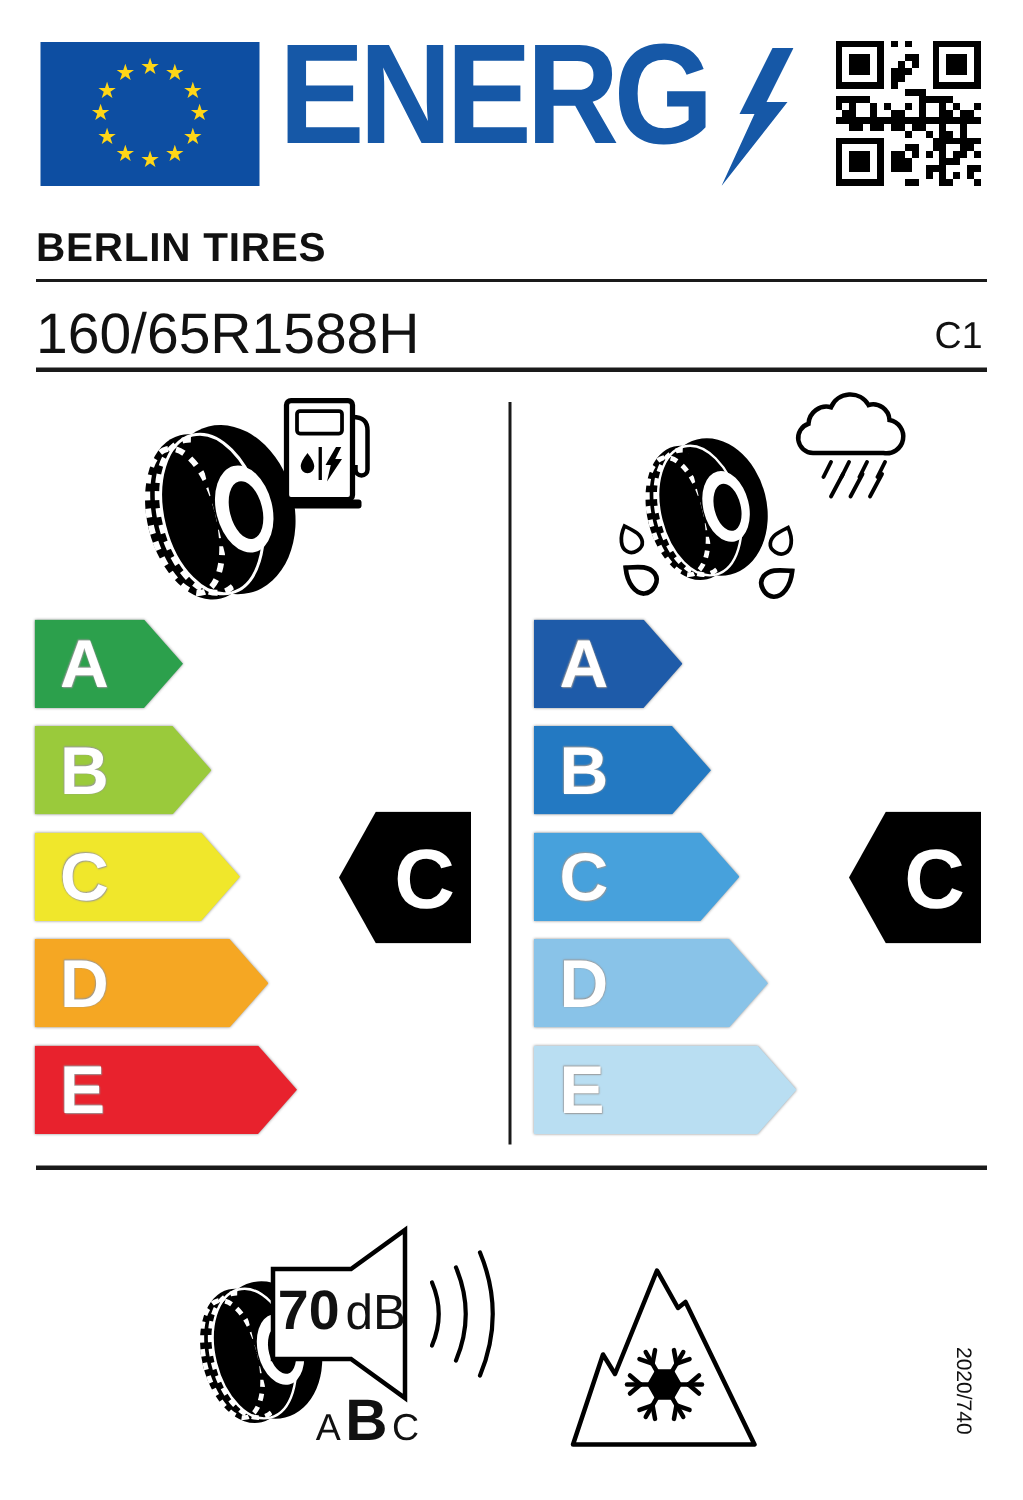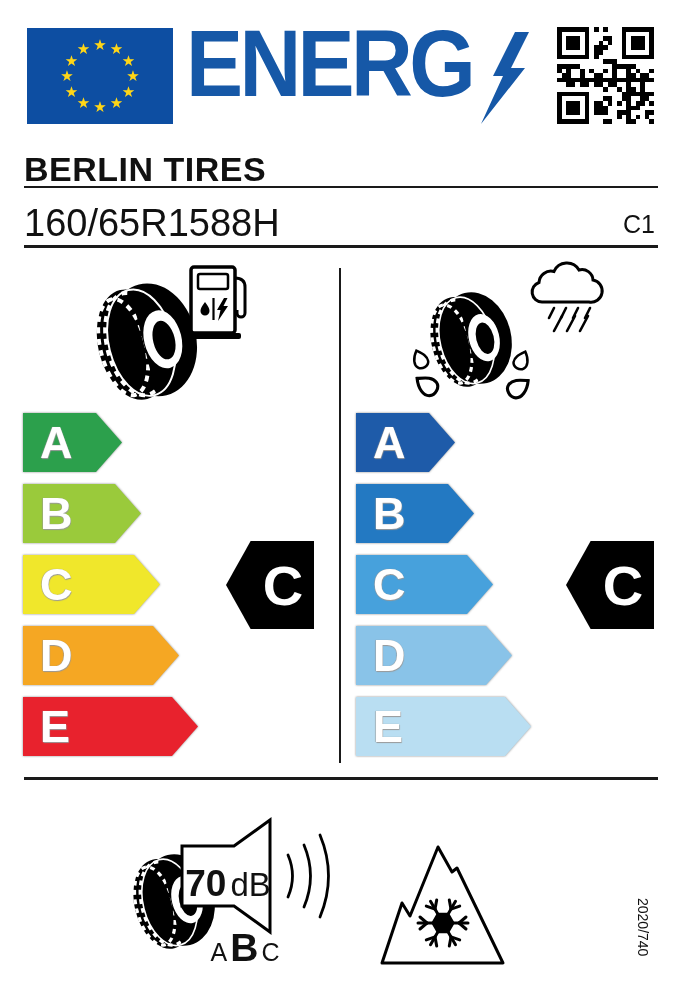--- a/index.html
+++ b/index.html
@@ -9,21 +9,21 @@
 
   
   #eu-flag{left:27px;top:28px;width:146px;height:96px;background:#0d4ea2;}
   .star{position:absolute;color:#ffd617;font-size:15px;line-height:15px;width:15px;text-align:center;}
   #energ{left:186px;top:16px;font-size:95px;font-weight:bold;color:#1658a7;line-height:1;
          letter-spacing:-4px;transform:scaleX(.90);transform-origin:left top;white-space:nowrap;}
   #bolt{left:481px;top:32px;}
   #qr{left:557px;top:27px;width:97px;height:97px;}
 
   
-  #supplier{left:24px;top:150px;font-size:34px;font-weight:bold;letter-spacing:.5px;}
+  #supplier{left:24px;top:150px;font-size:27px;font-weight:bold;letter-spacing:.5px;}
   #designation{left:24px;top:202px;font-size:38px;}
   #tclass{right:27px;top:210px;font-size:25px;}
   .rule{left:24px;width:634px;background:#1a1a1a;}
   #rule1{top:186px;height:2px;}
   #rule2{top:245px;height:3px;}
   #rule3{top:777px;height:3px;}
   #vdivider{left:339px;top:268px;width:2px;height:495px;background:#1a1a1a;}
 
   
   .scale{position:absolute;top:413px;width:200px;height:350px;}
@@ -45,21 +45,21 @@
   #pump{left:188px;top:264px;}
   #tire-wet{left:428px;top:280px;}
   #cloud{left:518px;top:258px;}
   #splash{left:400px;top:348px;}
 
   
   #tire-noise{left:131px;top:833px;}
   #speaker{left:175px;top:810px;}
   #noise-value{left:188px;top:853px;width:80px;height:40px;display:flex;align-items:baseline;
                justify-content:center;gap:4px;}
-  #noise-value .val{font-size:37px;font-weight:bold;margin-top:10px;}
+  #noise-value .val{font-size:37px;font-weight:bold;}
   #noise-value .unit{font-size:33px;}
   #noise-class{left:203px;top:926px;width:84px;display:flex;align-items:baseline;justify-content:center;gap:3px;}
   #noise-class .small{font-size:25px;}
   #noise-class .big{font-size:39px;font-weight:bold;}
   #mountain{left:378px;top:840px;}
   #regulation{left:651px;top:898px;font-size:14px;transform:rotate(90deg);
               transform-origin:0 0;white-space:nowrap;}
 </style>
 </head>
 <body>

